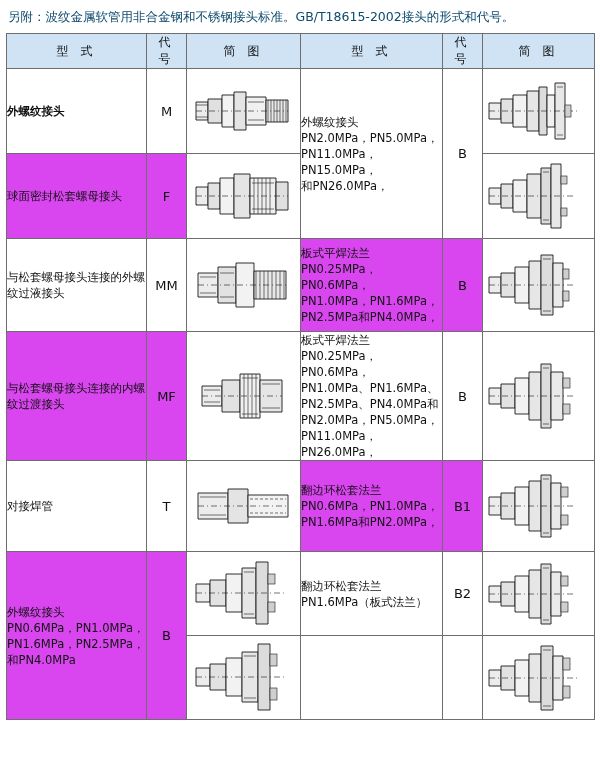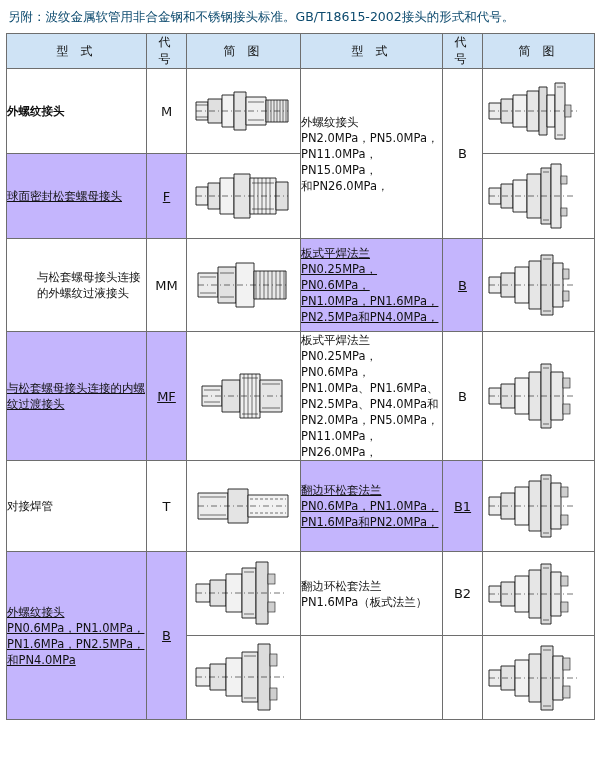--- a/index.html
+++ b/index.html
@@ -36,21 +36,21 @@
     font-size:12px;
     height:26px;
     font-weight:normal;
     letter-spacing:4px;
   }
   .cell-text{
     padding:4px 6px;
     font-size:11.5px;
     line-height:16px;
   }
-  .yellow{background:#c4b5fd;text-decoration:underline;}
+  .yellow{background:#d946ef;}
   .white{background:#ffffff;}
   .code{
     text-align:center;
     font-size:13px;
   }
   .fig{
     background:#ffffff;
     text-align:center;
     padding:0;
   }
@@ -180,21 +180,21 @@
               <rect x="78" y="22" width="6" height="8" fill="#cfcfcf"></rect>
               <rect x="78" y="54" width="6" height="8" fill="#cfcfcf"></rect>
               <line x1="60" y1="18" x2="66" y2="18"></line>
                 <line x1="60" y1="66" x2="66" y2="66"></line>
             </g>
           </svg>
         </td>
       </tr>
 
       <tr>
-        <td class="cell-text white" style="height: 92px; white-space: pre-line; padding-left: 30px;">与松套螺母接头连接的外螺纹过液接头</td>
+        <td class="cell-text white" style="height: 92px; white-space: pre-line;">与松套螺母接头连接的外螺纹过液接头</td>
         <td class="code white">MM</td>
         <td class="fig">
           <svg width="112" height="92" viewBox="0 0 112 92">
             <g stroke="#1a1a1a" stroke-width="0.9" fill="#ececec">
               <path d="M10 34 L10 58 L30 58 L30 34 Z"></path>
               <path d="M30 28 L30 64 L48 64 L48 28 Z" fill="#e2e2e2"></path>
               <path d="M48 24 L48 68 L66 68 L66 24 Z" fill="#f2f2f2"></path>
               <path d="M66 32 L66 60 L98 60 L98 32 Z" fill="#e8e8e8"></path>
             </g>
             <g stroke="#1a1a1a" stroke-width="0.6" fill="none">

